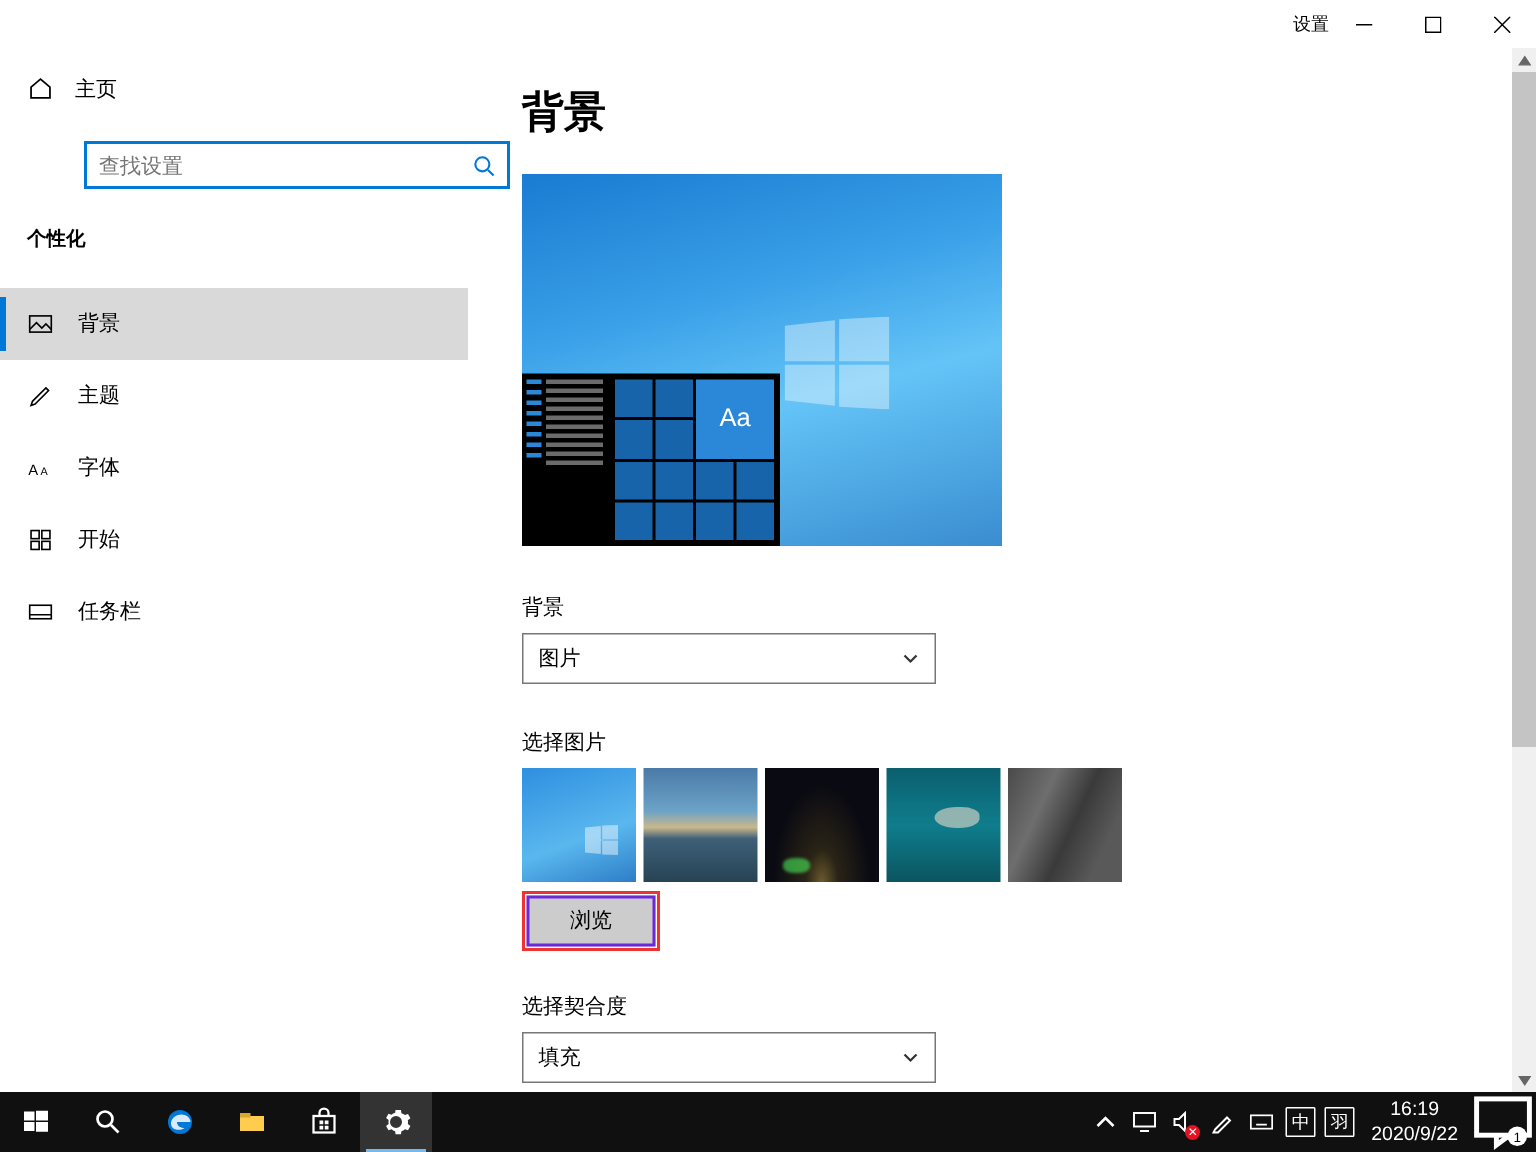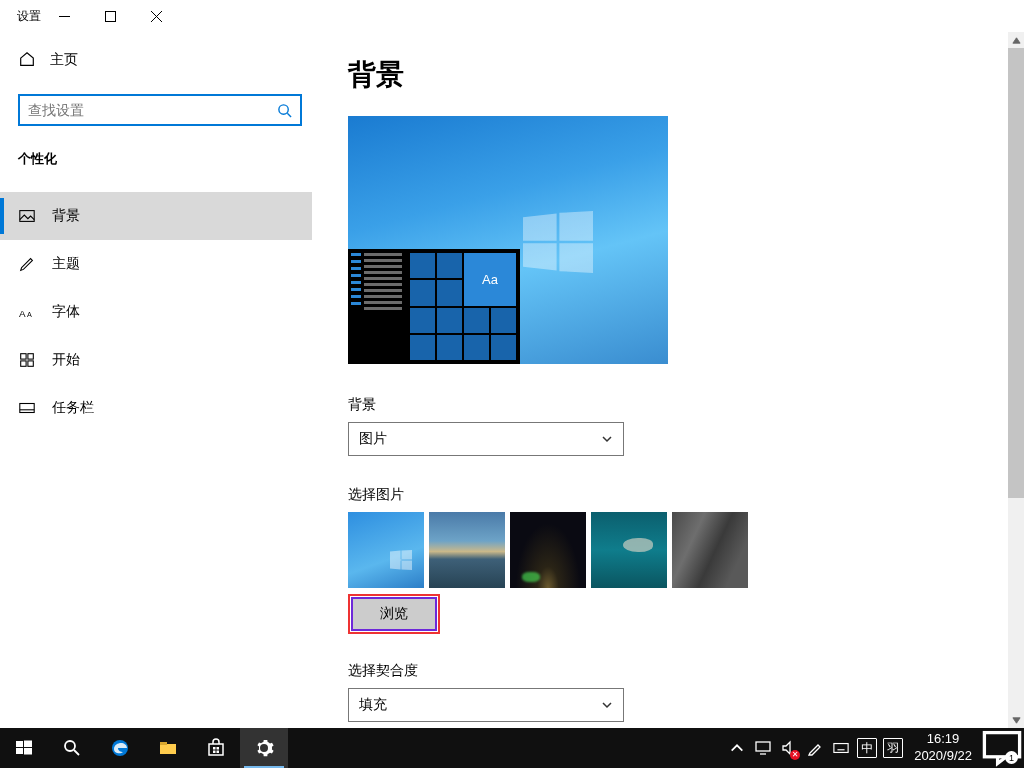--- a/index.html
+++ b/index.html
@@ -1,28 +1,28 @@
 <!DOCTYPE html>
 <html><head>
 <meta charset="utf-8">
 <style>
 * { margin: 0; padding: 0; box-sizing: border-box; font-family: "Microsoft YaHei", "Segoe UI", sans-serif; }
 body { width: 1024px; height: 768px; overflow: hidden; background: #fff; position: relative; }
 
-.titlebar { height: 32px; display: flex; align-items: center; justify-content: flex-start; padding-left: 17px; }
+.titlebar { height: 32px; display: flex; align-items: center; justify-content: flex-end; padding-left: 0; }
 .titlebar .title { font-size: 12px; color: #000; }
 .win-controls { display: flex; height: 32px; }
 .win-btn { width: 46px; height: 32px; display: flex; align-items: center; justify-content: center; font-size: 11px; color: #000; cursor: default; }
 .win-btn svg { width: 11px; height: 11px; stroke: #000; stroke-width: 1; fill: none; }
 
 .content { display: flex; height: 696px; }
 .sidebar { width: 312px; padding-top: 8px; }
 .home { display: flex; align-items: center; height: 40px; padding-left: 18px; gap: 14px; font-size: 14px; cursor: pointer; }
 .home svg { width: 18px; height: 18px; stroke: #000; stroke-width: 1.3; fill: none; }
-.search-wrap { padding: 14px 18px 14px 18px; }
+.search-wrap { padding: 14px 18px 14px 18px; margin-left: 38px; }
 .search { width: 284px; height: 32px; border: 2px solid #0078d7; display: flex; align-items: center; justify-content: space-between; padding: 0 8px; }
 .search input { border: none; outline: none; font-size: 14px; flex: 1; background: transparent; color: #666; }
 .search svg { width: 15px; height: 15px; stroke: #0078d7; fill: none; stroke-width: 1.5; }
 .section-label { font-size: 13px; font-weight: 600; padding: 10px 18px 10px 18px; }
 .nav { margin-top: 14px; }
 .nav-item { display: flex; align-items: center; height: 48px; padding-left: 18px; gap: 16px; font-size: 14px; cursor: pointer; position: relative; }
 .nav-item.active { background: #d9d9d9; }
 .nav-item.active::before { content: ""; position: absolute; left: 0; top: 6px; bottom: 6px; width: 4px; background: #0078d7; }
 .nav-item .ico { width: 18px; height: 18px; display: flex; align-items: center; justify-content: center; }
 .nav-item .ico svg { width: 18px; height: 18px; stroke: #000; stroke-width: 1.2; fill: none; }
@@ -35,21 +35,21 @@
   linear-gradient(rgba(255,255,255,0.38),rgba(255,255,255,0.38)); clip-path: polygon(0 10%, 48% 4%, 48% 48%, 0 48%, 0 10%, 0 52%, 48% 52%, 48% 96%, 0 90%, 0 52%); }
 .preview .win-logo::after { content:""; position:absolute; inset:0; background:
   linear-gradient(rgba(255,255,255,0.38),rgba(255,255,255,0.38)); clip-path: polygon(52% 3%, 100% 0, 100% 48%, 52% 48%, 52% 3%, 52% 52%, 100% 52%, 100% 100%, 52% 97%, 52% 52%); }
 .start-over { position: absolute; left: 0; bottom: 0; width: 172px; height: 115px; background: #000; display: flex; }
 .start-col1 { width: 16px; padding: 4px 3px; display: flex; flex-direction: column; gap: 4px;}
 .start-col1 div { height: 3px; background: #2b88d8; }
 .start-col2 { width: 46px; padding: 4px 0; display: flex; flex-direction: column; gap: 3px; }
 .start-col2 div { height: 3px; background: #6b6b6b; width: 38px; }
 .tiles { flex: 1; display: grid; grid-template-columns: repeat(4, 1fr); grid-template-rows: repeat(4, 1fr); gap: 2px; padding: 4px 4px 4px 0; }
 .tile { background: #1864ab; }
-.tile.accent { background: #2b88d8; grid-column: span 2; grid-row: span 2; display:flex; align-items:center; justify-content:center; color:#fff; font-size:13px;}
+.tile.accent { background: #2b88d8; grid-column: span 2; grid-row: span 2; display:flex; align-items:center; justify-content:center; color:#fff; font-size:17px;}
 
 .field-label { font-size: 14px; margin-bottom: 8px; }
 .dropdown { width: 276px; height: 34px; border: 1px solid #777; display: flex; align-items: center; justify-content: space-between; padding: 0 10px; font-size: 14px; margin-bottom: 30px; cursor: pointer; background:#fff; }
 .dropdown svg { width: 12px; height: 12px; stroke: #333; stroke-width: 1.5; fill: none; }
 
 .thumbs { display: flex; gap: 5px; margin-bottom: 6px; margin-top:6px;}
 .thumb { width: 76px; height: 76px; cursor: pointer; }
 .t1 { background: linear-gradient(160deg,#2e8fe0 0%, #5ab7ee 60%, #2c7ec7 100%); position:relative;}
 .t1::after{content:"";position:absolute;right:12px;bottom:18px;width:22px;height:20px;background:rgba(255,255,255,0.45);clip-path:polygon(0 8%,48% 3%,48% 48%,0 48%,0 52%,48% 52%,48% 97%,0 92%,0 48%,52% 48%,52% 2%,100% 0,100% 48%,52% 48%,52% 52%,100% 52%,100% 100%,52% 98%,52% 52%,0 52%);}
 .t2 { background: linear-gradient(to bottom,#4a7aa8 0%,#6da3c7 38%,#c9b88a 52%,#3e6078 62%,#274354 100%);}

